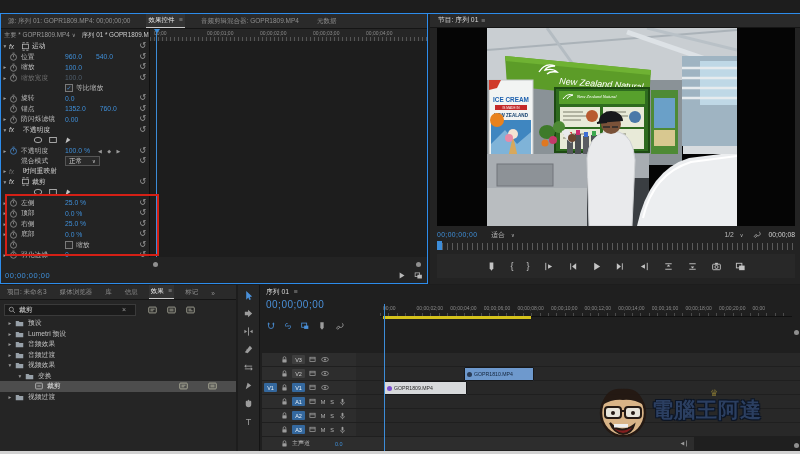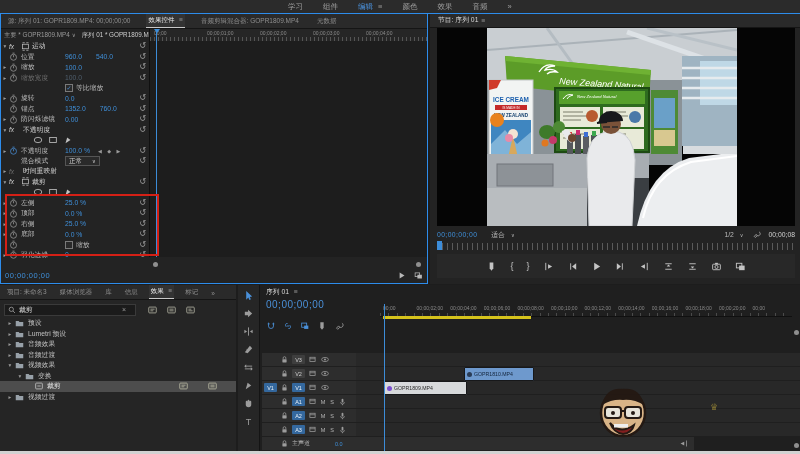--- a/index.html
+++ b/index.html
@@ -131,29 +131,20 @@
             text-shadow:0 0 1px #0b1526,1px 1px 0 #0b1526,-1px -1px 0 #0b1526,1px -1px 0 #0b1526,-1px 1px 0 #0b1526;}
   .wm-url{font-size:10.5px;font-weight:bold;color:#b42222;letter-spacing:.5px;margin-top:-2px;}
   .crown{position:absolute;top:-8px;left:58px;color:#8a7a34;font-size:9px;}
   .winedge{position:absolute;left:0;right:0;bottom:0;height:3px;background:#d2d2d2;}
 </style>
 </head>
 <body>
 
 <div class="app">
 
-  <div class="topbar" id="topbar">
-      <span class="wsp">学习</span>
-      <span class="wsp">组件</span>
-      <span class="wsp act">编辑 <span class="menu-glyph">≡</span></span>
-      <span class="wsp">颜色</span>
-      <span class="wsp">效果</span>
-      <span class="wsp">音频</span>
-      <span class="wsp">»</span>
-    </div>
   <div class="accentline"></div>
 
   <div class="panel ec">
     <div class="tabs" id="ec-tabs">
         <span class="tab">源: 序列 01: GOPR1809.MP4: 00;00;00;00</span>
         <span class="tab act">效果控件 <span class="menu-glyph">≡</span></span>
         <span class="tab">音频剪辑混合器: GOPR1809.MP4</span>
         <span class="tab">元数据</span>
       </div>
     <div class="ec-head">
@@ -924,17 +915,18 @@
       <rect x="9" y="26" width="16" height="11" rx="3" fill="#f8f4ea" stroke="#241812" stroke-width="2"></rect>
       <rect x="29" y="26" width="16" height="11" rx="3" fill="#f8f4ea" stroke="#241812" stroke-width="2"></rect>
       <line x1="25" y1="30" x2="29" y2="30" stroke="#241812" stroke-width="2"></line>
       <circle cx="17" cy="32" r="2" fill="#241812"></circle>
         <circle cx="37" cy="32" r="2" fill="#241812"></circle>
       <path d="M14 42 Q24 54 38 44 Q36 52 27 53 Q18 52 14 42 Z" fill="#8c1f1f" stroke="#241812" stroke-width="2"></path>
       <rect x="18" y="43" width="14" height="3.5" fill="#ffffff"></rect>
     </svg>
     <div class="wm-txt">
       <div class="crown">♛</div>
+      <div class="wm-title">電腦王阿達</div>
     </div>
   </div>
 
   <div class="winedge"></div>
 </div>
 
 </body></html>

